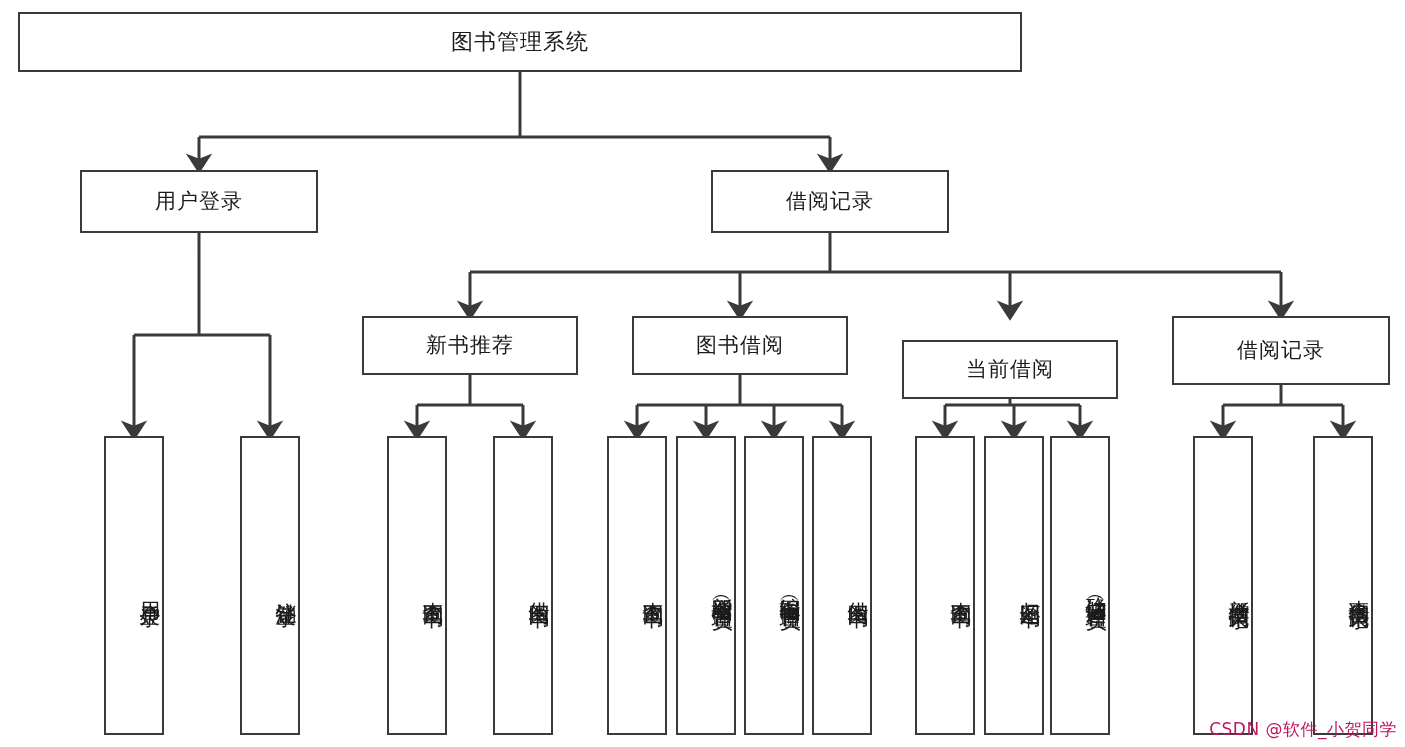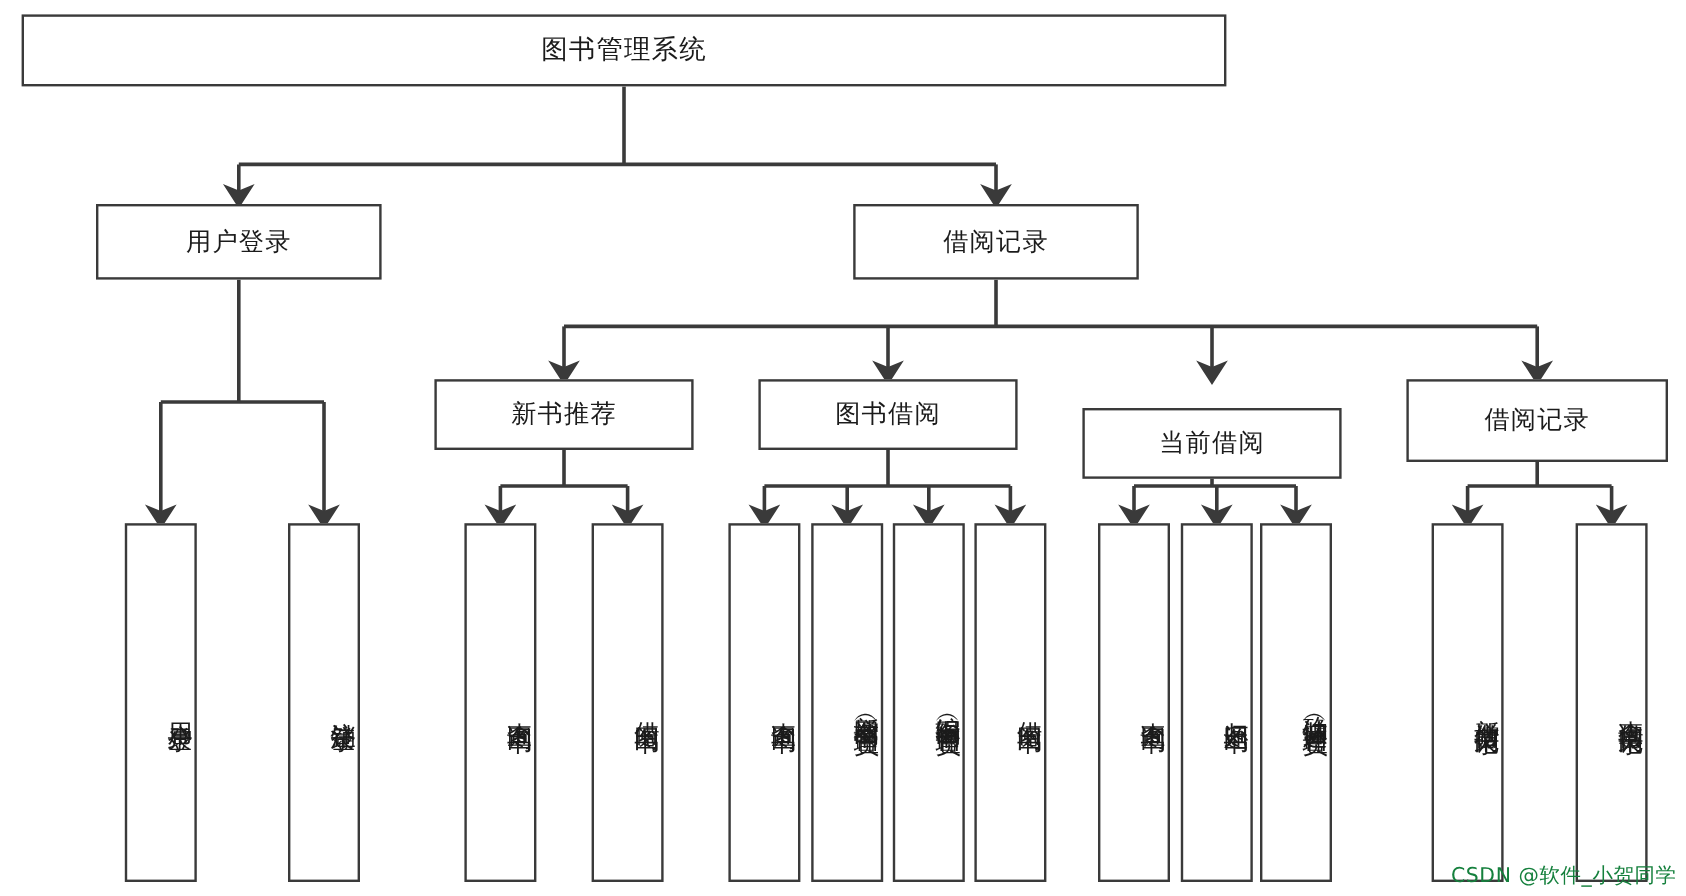--- a/index.html
+++ b/index.html
@@ -51,21 +51,21 @@
     padding-top:16px;
     padding-bottom:10px;
     text-align:left;
   }
   .node.root{ font-size:22px; }
   .watermark{
     position:absolute;
     right:8px;
     bottom:6px;
     font-size:17px;
-    color:#15803d;
+    color:#be185d;
     letter-spacing:0.5px;
     white-space:nowrap;
     z-index:3;
     font-family:"DejaVu Sans","Liberation Sans",sans-serif;
   }
 </style>
 </head>
 <body>
 
 <div id="canvas">

